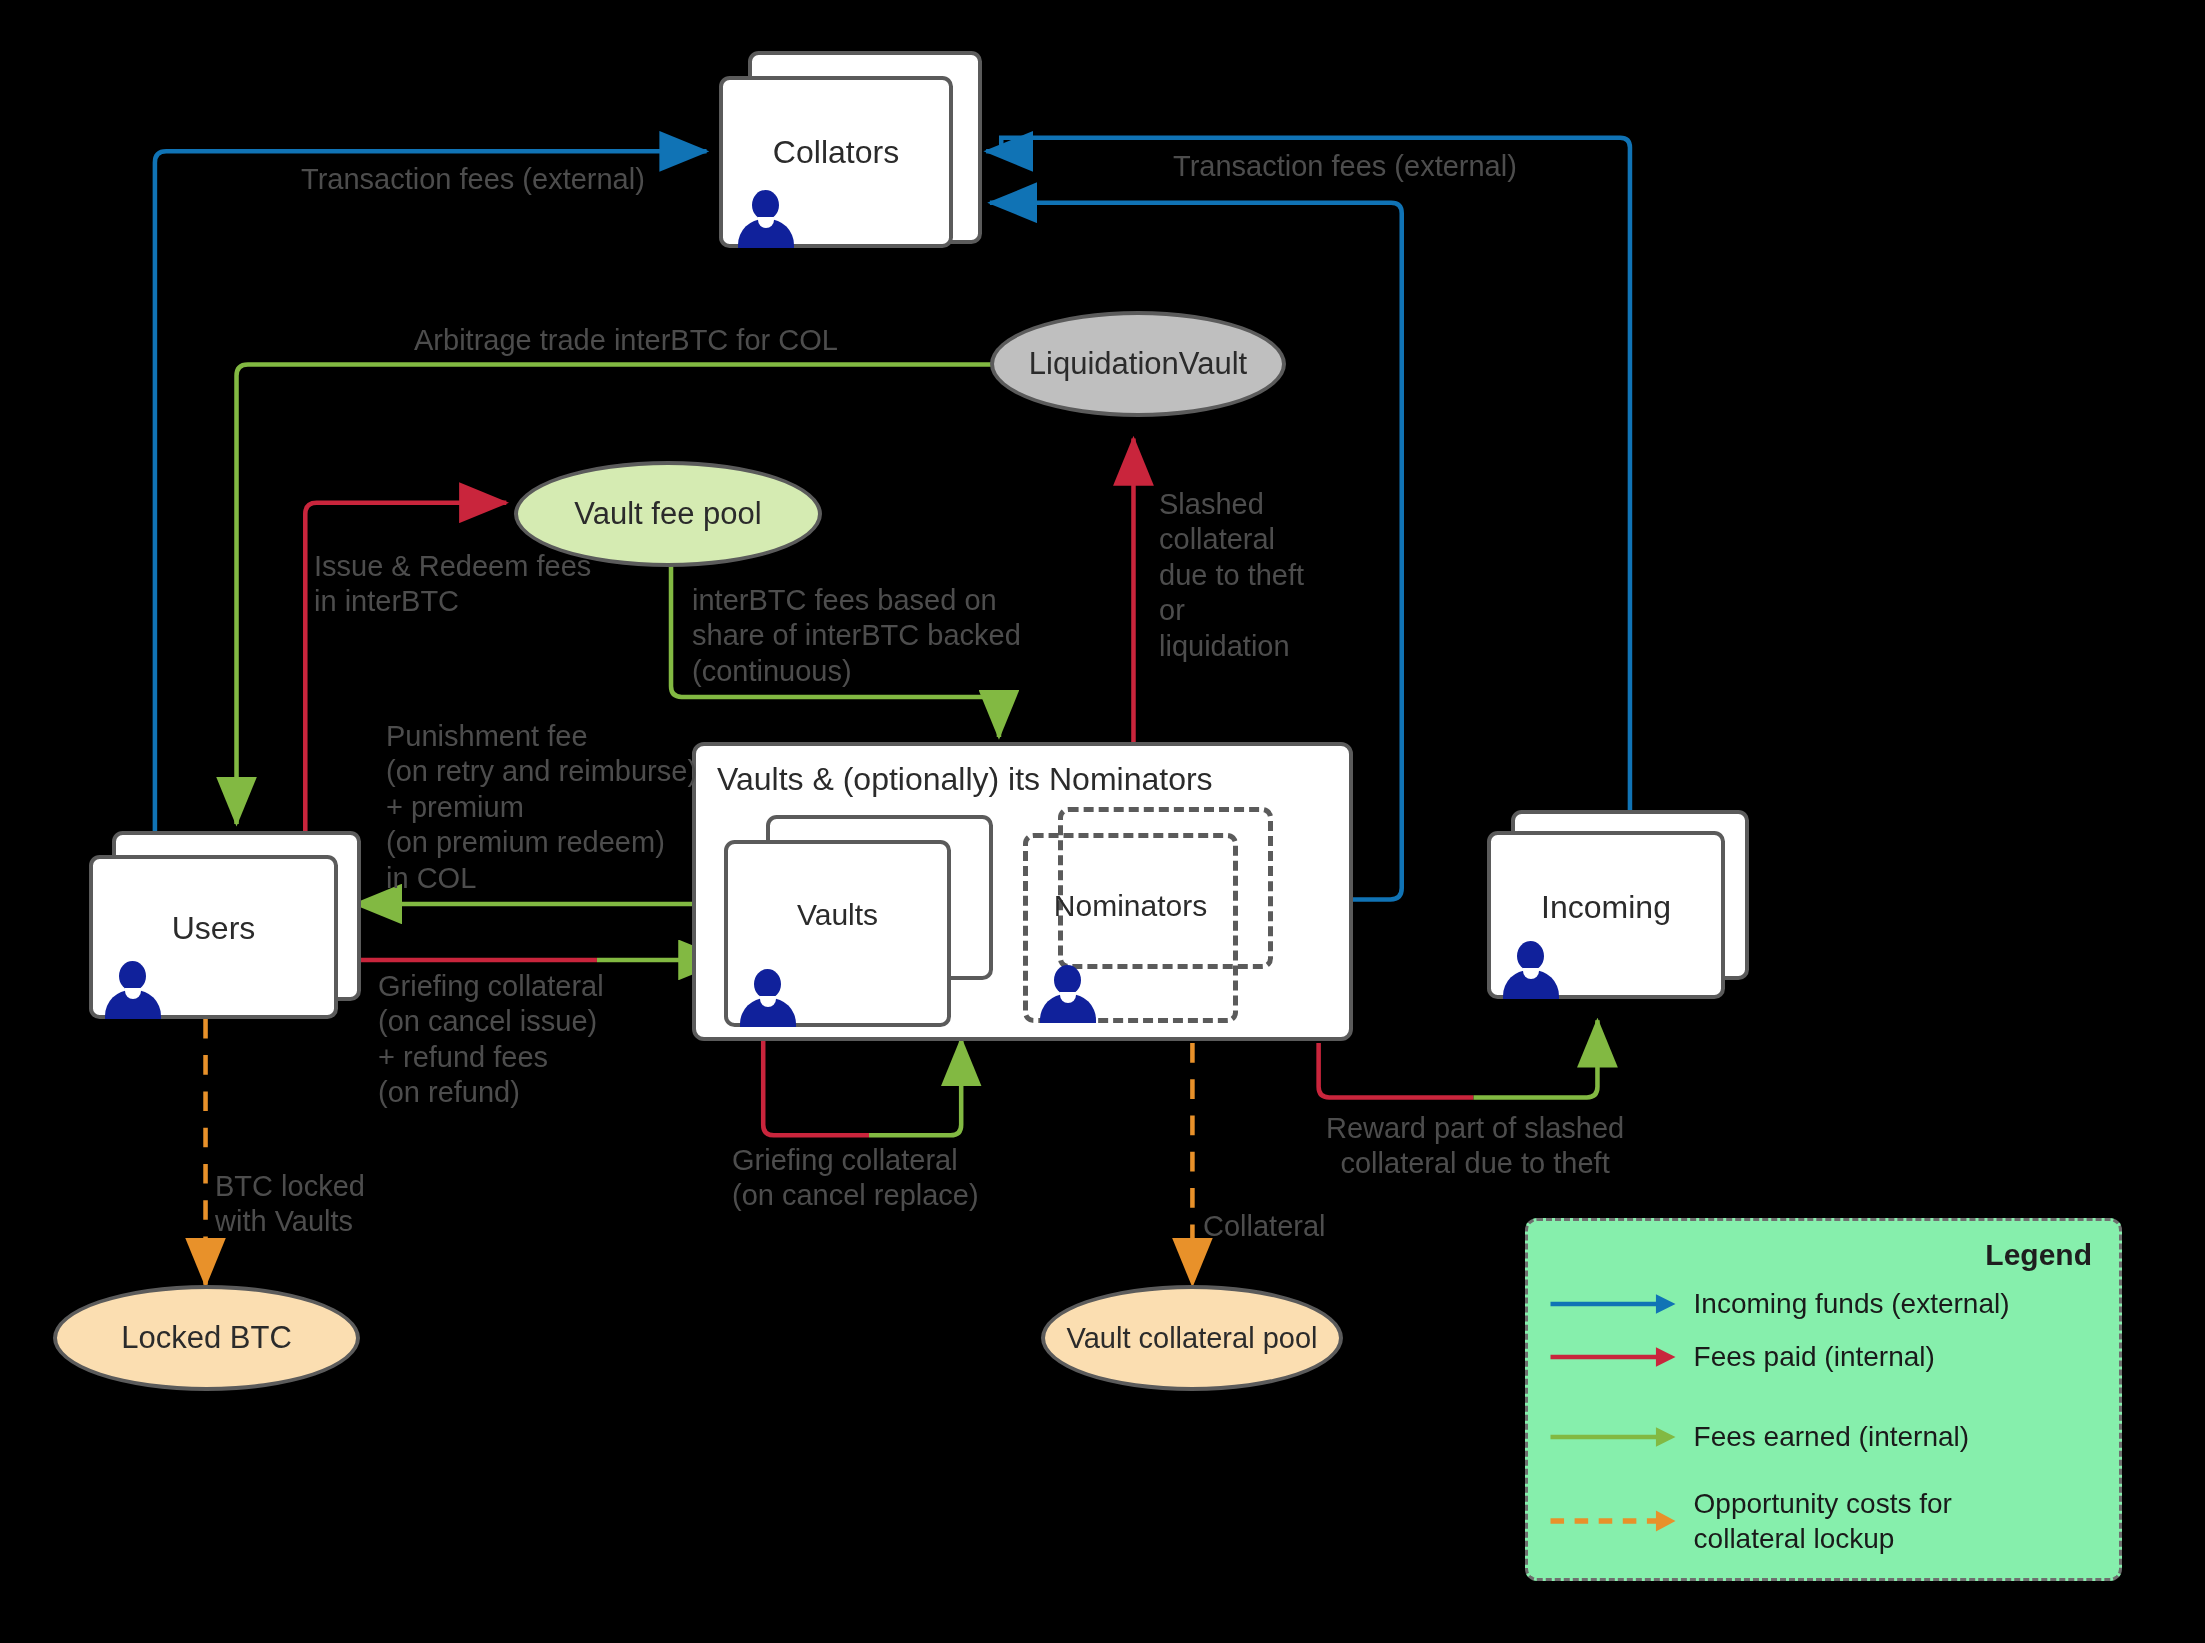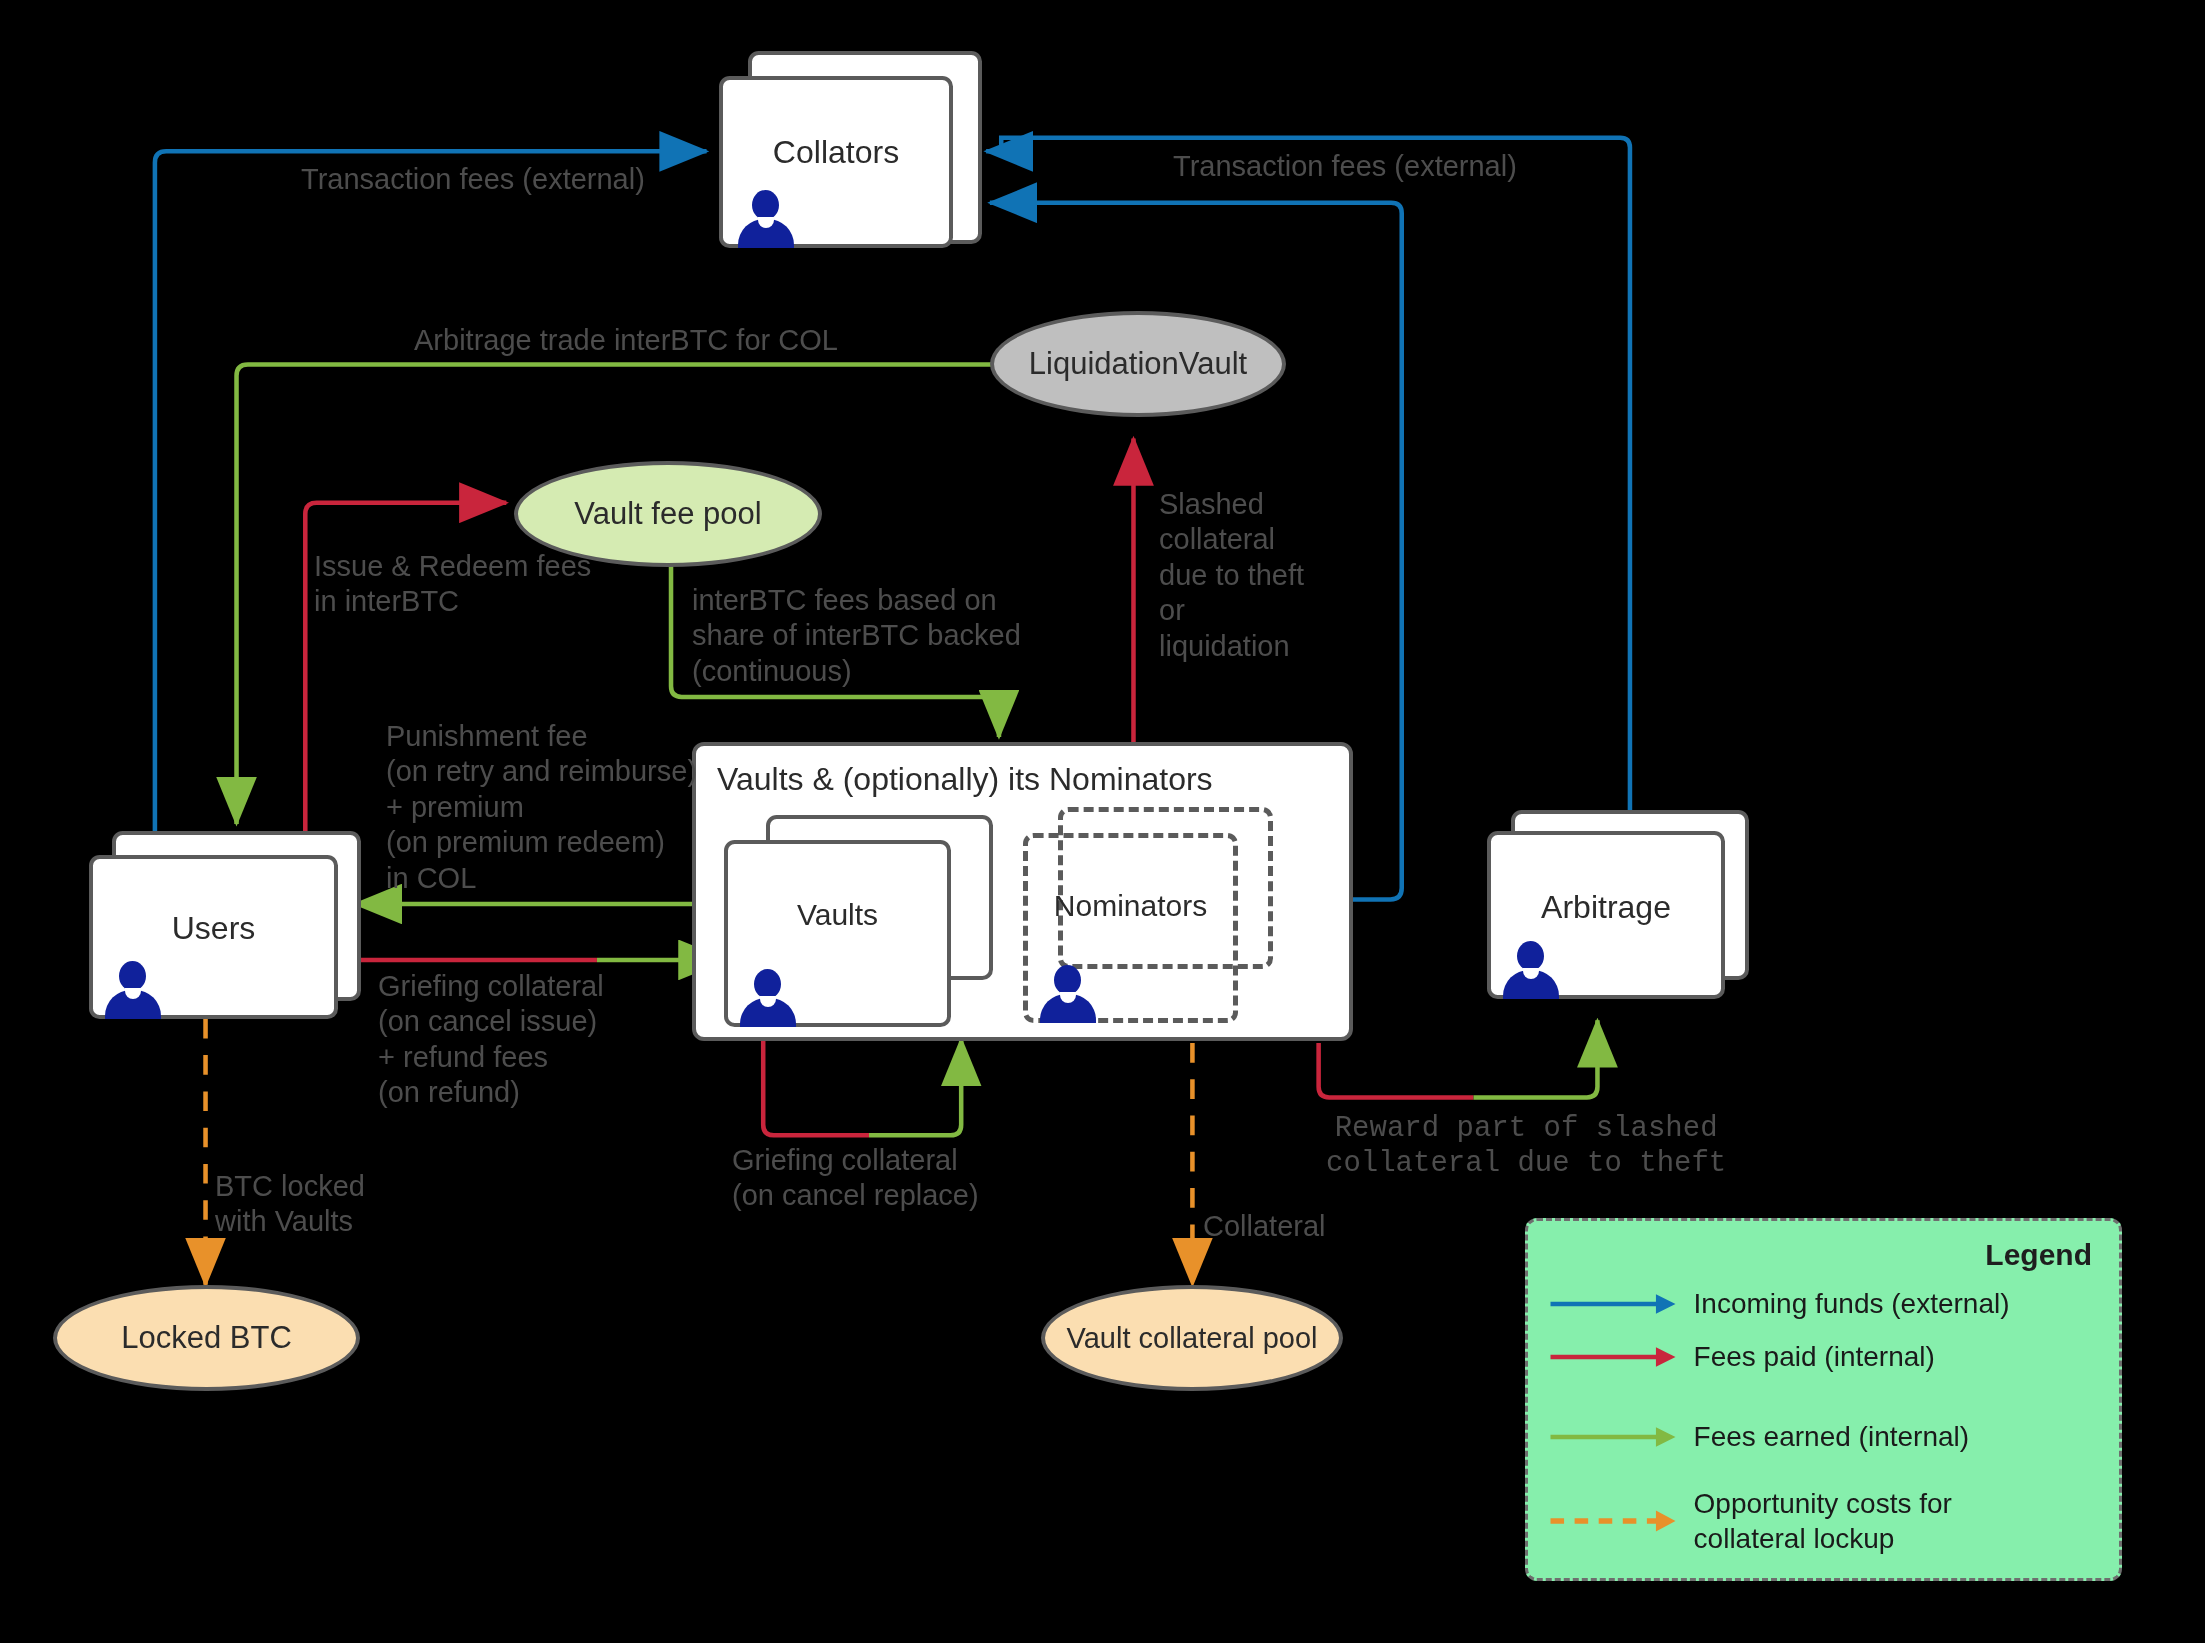--- a/index.html
+++ b/index.html
@@ -159,21 +159,21 @@
     <div class="title" style="top:51px;font-size:30px;">Nominators</div>
     <div class="person" style="left:12px;bottom:-3px;">
       <div class="head"></div>
         <div class="body"></div>
         <div class="notch"></div>
     </div>
   </div>
 
   <div class="card back" style="left:1511px;top:810px;width:238px;height:170px;"></div>
   <div class="card" style="left:1487px;top:831px;width:238px;height:168px;">
-    <div class="title" style="top:54px;font-size:32px;">Arbitrage</div>
+    <div class="title" style="top:54px;font-size:32px;">Incoming</div>
     <div class="person" style="left:12px;bottom:-2.3px;">
       <div class="head"></div>
         <div class="body"></div>
         <div class="notch"></div>
     </div>
   </div>
 
   <div class="ellipse" style="left:53px;top:1285px;width:307px;height:106px;background:#fbdeb1;font-size:31px;">
     <span>Locked BTC</span>
   </div>
@@ -199,21 +199,21 @@
 (on retry and reimburse)
 + premium
 (on premium redeem)
 in COL</div>
   <div class="lbl" style="left:378px;top:969px;font-size:29px;">Griefing collateral
 (on cancel issue)
 + refund fees
 (on refund)</div>
   <div class="lbl" style="left:732px;top:1143px;font-size:29px;">Griefing collateral
 (on cancel replace)</div>
-  <div class="lbl" style="left:1326px;top:1111px;font-size:29px;text-align:center;font-family:Liberation Mono, monospace;">Reward part of slashed
+  <div class="lbl" style="left:1326px;top:1111px;font-size:29px;text-align:center;">Reward part of slashed
 collateral due to theft</div>
   <div class="lbl" style="left:215px;top:1169px;font-size:29px;">BTC locked
 with Vaults</div>
   <div class="lbl" style="left:1203px;top:1209px;font-size:29px;">Collateral</div>
 
   <div id="legend" style="left:1525px;top:1218px;width:597px;height:363px;">
     <div class="lgtitle">Legend</div>
 
     <div class="lgrow" style="top:65px;">
       <svg class="lgarrow" viewBox="0 0 170 34">

